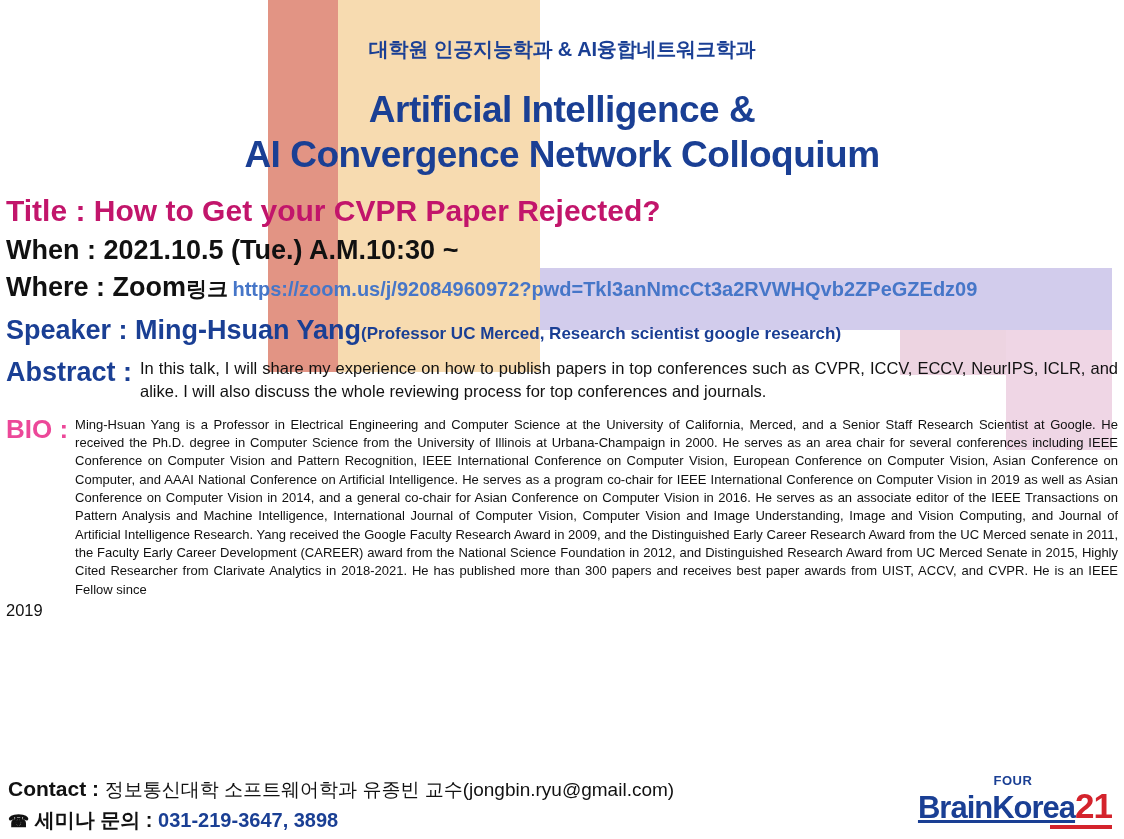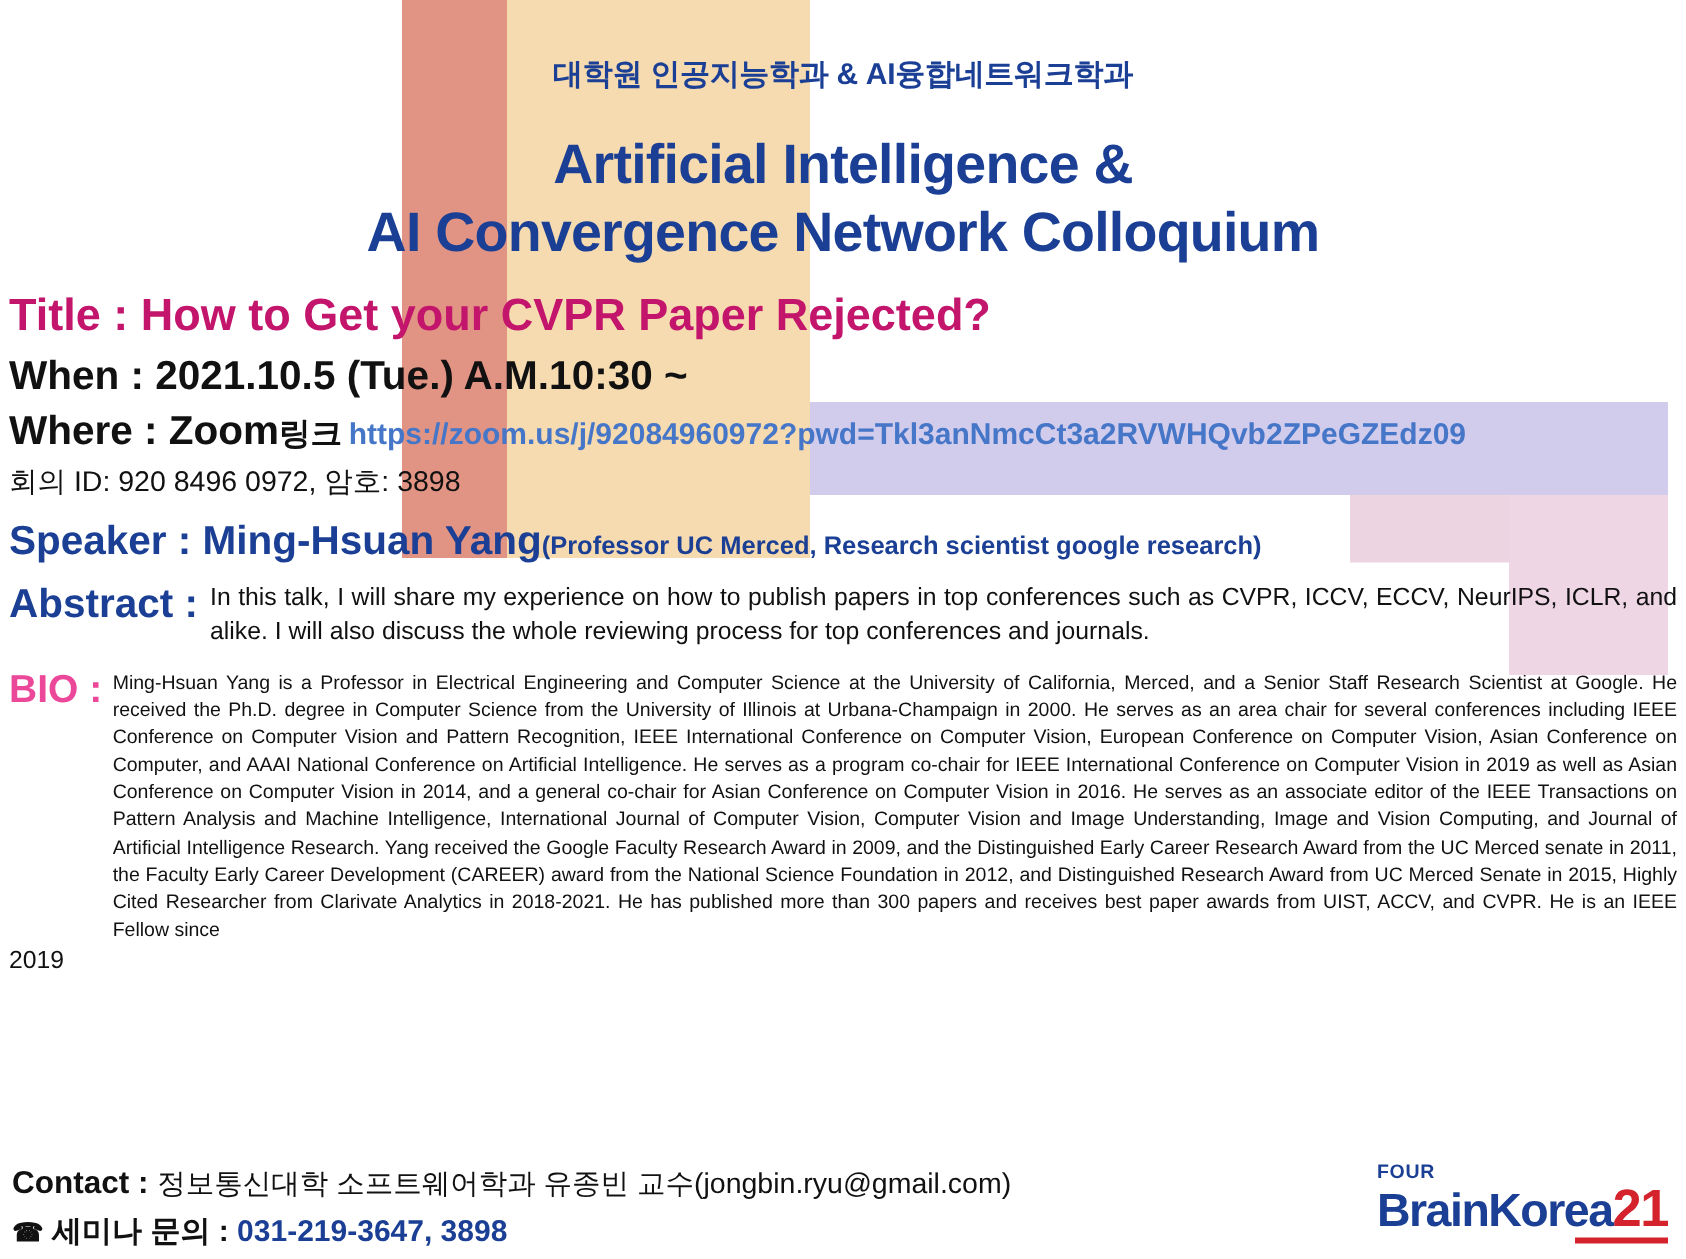--- a/index.html
+++ b/index.html
@@ -196,29 +196,30 @@
     right: 12px;
     bottom: 10px;
     text-align: right;
     line-height: 1;
   }
   .bk-four {
     font-size: 13px;
     font-weight: bold;
     color: #1a3f94;
     letter-spacing: 0.5px;
-    text-align: left;
+    text-align: center;
     margin-right: 4px;
     margin-bottom: 1px;
   }
   .bk-main {
     font-size: 31px;
     font-weight: bold;
     color: #1a3f94;
     letter-spacing: -1px;
+    text-decoration: underline;
   }
   .bk-21 {
     font-size: 35px;
     font-weight: bold;
     color: #d4232c;
     letter-spacing: -1px;
   }
   .bk-bar {
     height: 4px;
     background: #d4232c;
@@ -252,23 +253,20 @@
 
     <div class="row row-when">
       <span class="lbl-black">When : </span><span class="lbl-black">2021.10.5 (Tue.) A.M.10:30 ~</span>
     </div>
 
     <div class="row row-where">
       <span class="lbl-black">Where : </span><span class="lbl-black">Zoom</span><span class="ko-small">링크</span>
       <span class="zoom-link">https://zoom.us/j/92084960972?pwd=Tkl3anNmcCt3a2RVWHQvb2ZPeGZEdz09</span>
     </div>
 
-    <div class="meeting-id">
-      <span>회의 ID: </span><span>920 8496 0972, </span><span>암호: </span><span>3898</span>
-    </div>
 
     <div class="row row-speaker">
       <span class="speaker-name">Speaker : </span><span class="speaker-name">Ming-Hsuan Yang</span><span class="speaker-affil">(Professor UC Merced, Research scientist google research)</span>
     </div>
 
     <div class="row-abstract">
       <span class="abstract-label">Abstract :</span>
       <div class="abstract-wrap">
         <div class="body-text">In this talk, I will share my experience on how to publish papers in top conferences such as CVPR, ICCV, ECCV, NeurIPS, ICLR, and alike. I will also discuss the whole reviewing process for top conferences and journals.</div>
       </div>

